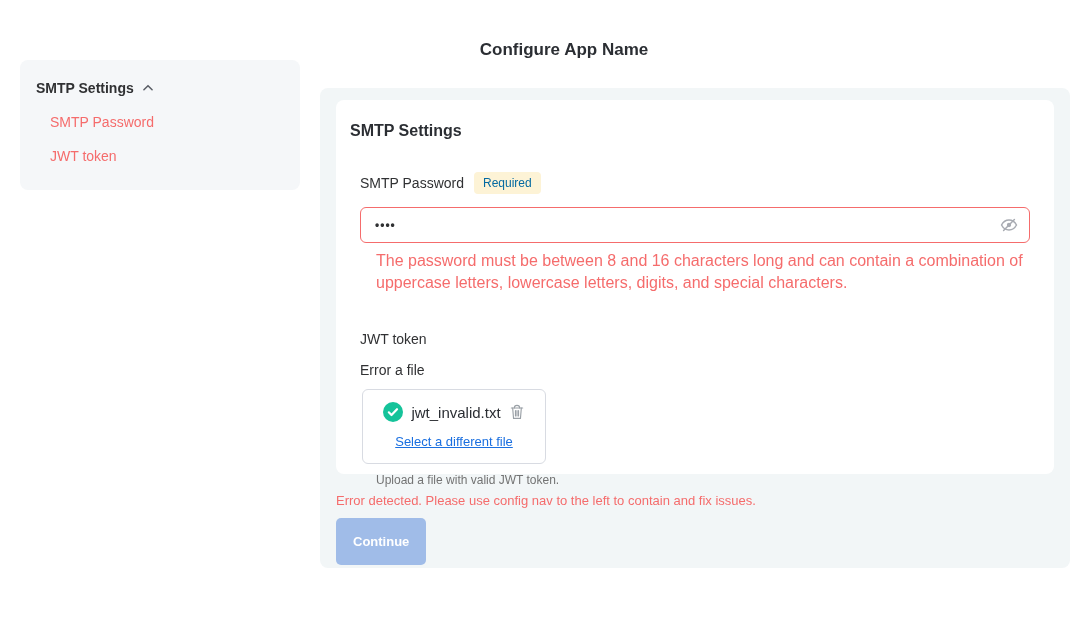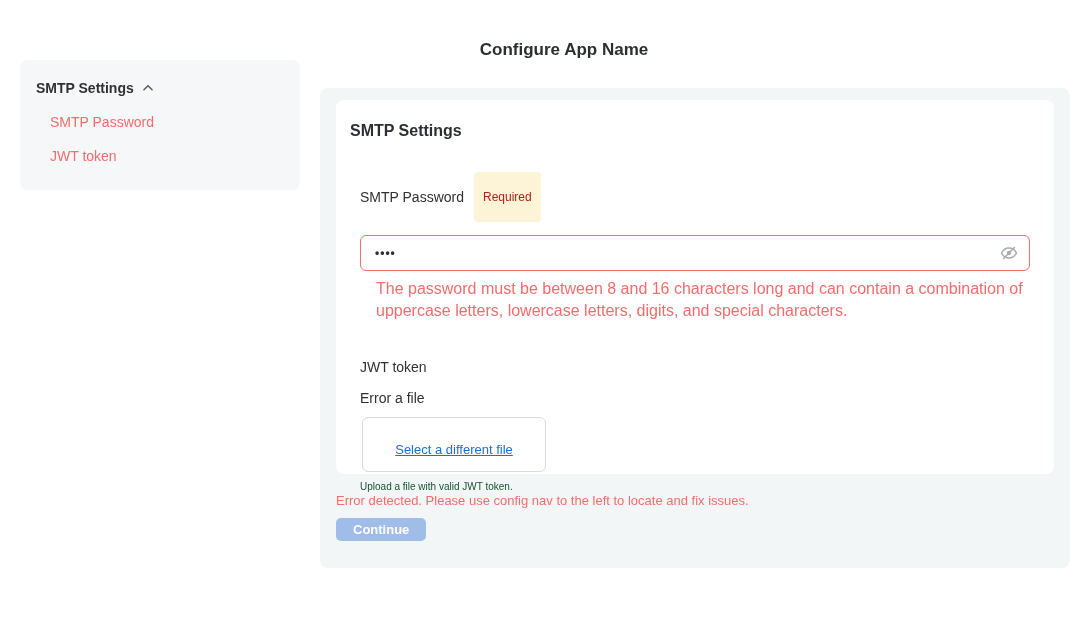--- a/index.html
+++ b/index.html
@@ -78,23 +78,23 @@
   .label-row {
     margin-top: 32px;
     display: flex;
     align-items: center;
     font-size: 14px;
     color: #303133;
   }
   .badge-required {
     margin-left: 10px;
     background: #fdf3d6;
-    color: #b91c1c;
+    color: #0369a1;
     font-size: 12px;
-    padding: 18px 9px;
+    padding: 4px 9px;
     border-radius: 4px;
   }
 
   .input-wrap {
     position: relative;
     margin-top: 13px;
     width: 670px;
   }
   .password-input {
     width: 100%;
@@ -151,40 +151,40 @@
   .trash-btn { display: inline-flex; cursor: pointer; }
   .select-link {
     display: inline-block;
     margin-top: 12px;
     font-size: 13px;
     color: #1a6fe0;
     text-decoration: underline;
     cursor: pointer;
   }
   .upload-error {
-    margin: 9px 0 0;
-    font-size: 10px;
-    color: #14532d;
+    margin: 9px 16px 0;
+    font-size: 12px;
+    color: #737373;
   }
 
   .footer-error {
     margin: 19px 0 0;
     font-size: 13px;
     color: #f56c6c;
   }
   .continue-btn {
     margin-top: 10px;
     background: #a0bce8;
     color: #ffffff;
     font-family: "Liberation Sans", sans-serif;
     font-size: 13px;
     font-weight: bold;
     border: none;
     border-radius: 5px;
-    padding: 4px 17px;
+    padding: 16px 17px;
     cursor: not-allowed;
   }
 </style>
 </head>
 <body>
 
 <h1 class="page-title">Configure App Name</h1>
 
 <aside class="sidebar">
   <div class="nav-header">
@@ -217,20 +217,37 @@
           <path d="M5.5 18.5L18.5 5.5"></path>
         </svg>
       </span>
     </div>
     <p class="field-error">The password must be between 8 and 16 characters long and can contain a combination of uppercase letters, lowercase letters, digits, and special characters.</p>
 
     <div class="jwt-label">JWT token</div>
     <div class="upload-label">Error a file</div>
 
     <div class="upload-box">
+      <div class="file-row">
+        <span style="display:inline-flex;">
+          <svg width="20" height="20" viewBox="0 0 20 20">
+            <circle cx="10" cy="10" r="10" fill="#15c39a"></circle>
+            <path d="M5.8 10.3l2.7 2.7 5.5-5.8" stroke="#ffffff" stroke-width="2.2" fill="none" stroke-linecap="round" stroke-linejoin="round"></path>
+          </svg>
+        </span>
+        <span class="file-name">jwt_invalid.txt</span>
+        <span class="trash-btn">
+          <svg width="16" height="18" viewBox="0 0 24 26" fill="none" stroke="#9aa0a6" stroke-width="1.7" stroke-linecap="round" stroke-linejoin="round">
+            <path d="M3.5 7h17"></path>
+            <path d="M8 7a4 4 0 0 1 8 0"></path>
+            <path d="M5.5 7l1.3 15.5h10.4L18.5 7"></path>
+            <path d="M9.7 11v8M12 11v8M14.3 11v8"></path>
+          </svg>
+        </span>
+      </div>
       <a class="select-link">Select a different file</a>
     </div>
     <p class="upload-error">Upload a file with valid JWT token.</p>
   </section>
 
-  <p class="footer-error">Error detected. Please use config nav to the left to locate and fix issues.</p>
+  <p class="footer-error">Error detected. Please use config nav to the left to contain and fix issues.</p>
   <button class="continue-btn" disabled="">Continue</button>
 </main>
 
 </body></html>

